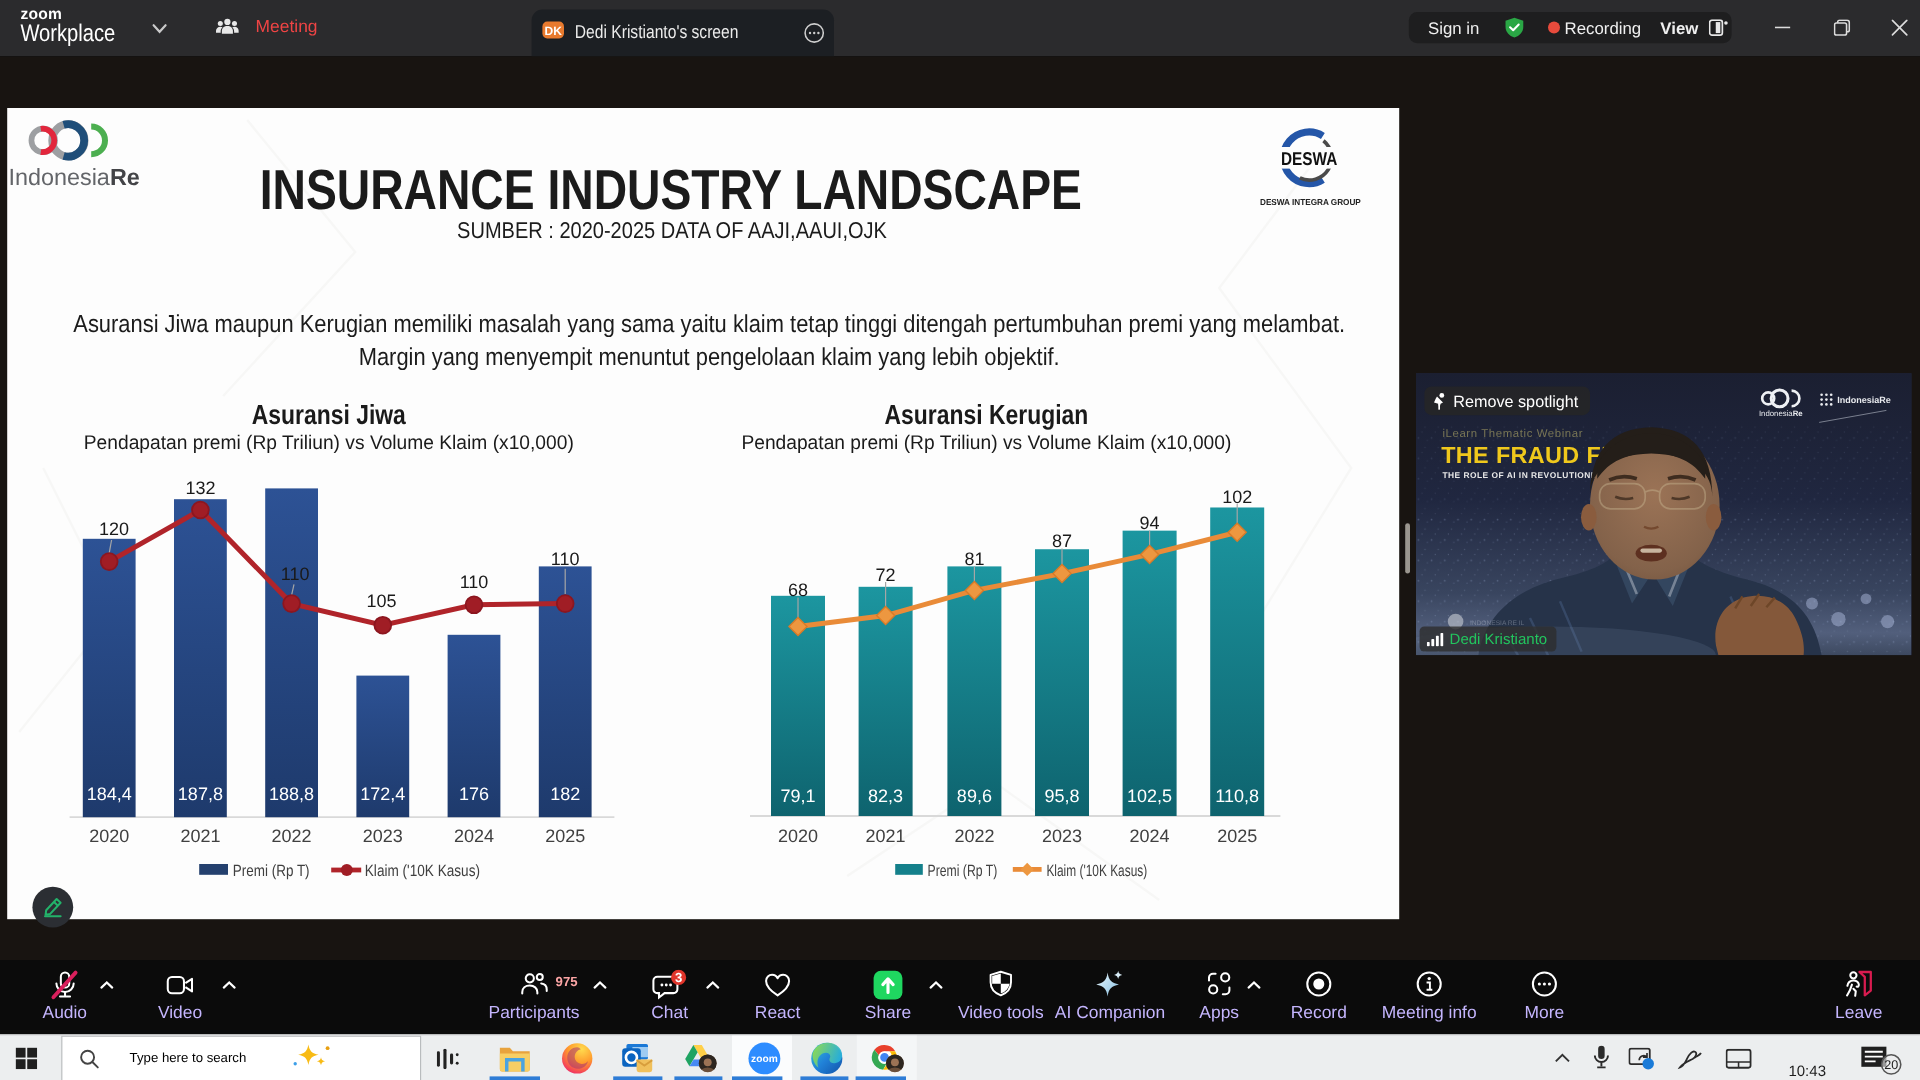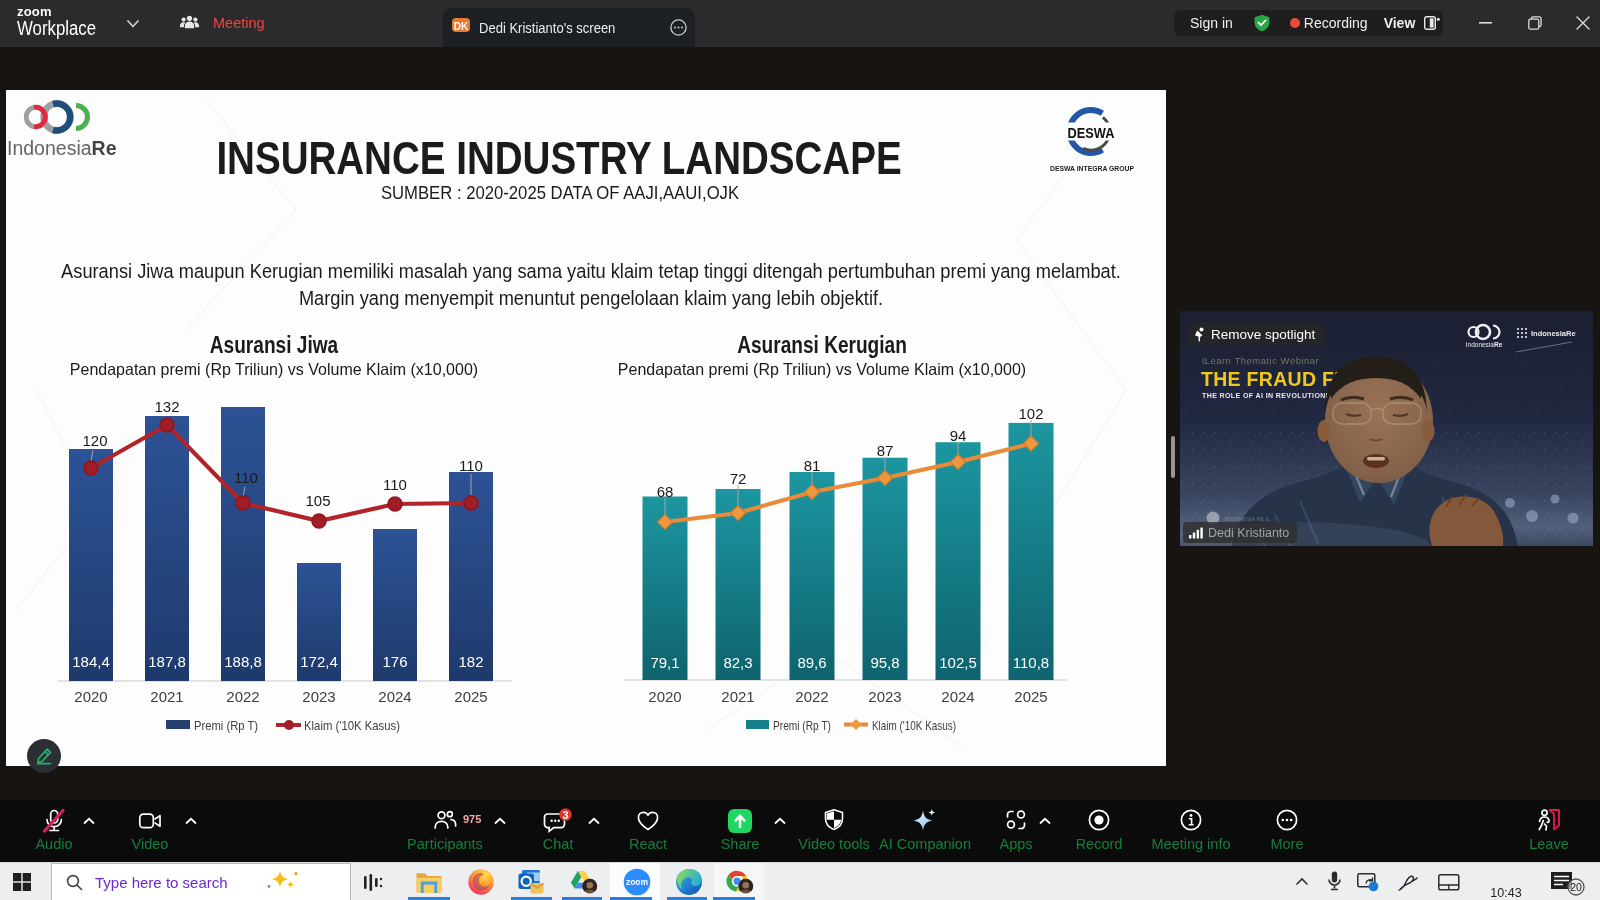--- a/index.html
+++ b/index.html
@@ -33,33 +33,33 @@
 .ch-title { position:absolute; text-align:center; font-weight:bold; font-size:23px; color:#1a1a1a; transform:scaleX(.83); transform-origin:50% 50%; }
 .ch-sub { position:absolute; text-align:center; font-size:16.5px; color:#1a1a1a; transform:scaleX(.97); transform-origin:50% 50%; }
 
 
 #pencil { position:absolute; left:27px; top:692px; width:34px; height:34px; border-radius:50%; background:#2b2e33; display:flex; align-items:center; justify-content:center; }
 
 
 #video { position:absolute; left:1180px; top:264px; width:413px; height:235px; background:#1e2438; overflow:hidden; }
 #vscroll { position:absolute; left:1171px; top:389px; width:4px; height:42px; background:#9a968f; border-radius:2px; }
 #rmspot { position:absolute; left:7px; top:11px; height:24px; background:rgba(38,38,38,.82); border-radius:6px; display:flex; align-items:center; padding:0 10px 0 6px; color:#fff; font-size:13.5px; gap:5px; }
-#nametag { position:absolute; left:3px; top:211px; height:21px; background:rgba(45,45,45,.8); border-radius:4px; display:flex; align-items:center; padding:0 8px 0 6px; color:#a3a3a3; font-size:12.5px; gap:5px; }
+#nametag { position:absolute; left:3px; top:211px; height:21px; background:rgba(45,45,45,.8); border-radius:4px; display:flex; align-items:center; padding:0 8px 0 6px; color:#22c55e; font-size:12.5px; gap:5px; }
 
 
 #toolbar { position:absolute; left:0; top:800px; width:1600px; height:62px; background:#0b0b0b; }
 .tb-item { position:absolute; top:0; width:0; height:62px; color:#fff; }
-.tb-lab { position:absolute; top:36px; left:0; transform:translateX(-50%); white-space:nowrap; font-size:14.5px; color:#15803d; }
+.tb-lab { position:absolute; top:36px; left:0; transform:translateX(-50%); white-space:nowrap; font-size:14.5px; color:#c4b5fd; }
 .tb-ic { position:absolute; top:8px; left:0; transform:translateX(-50%); }
 .tb-chev { position:absolute; top:17px; }
 
 
 #taskbar { position:absolute; left:0; top:862px; width:1600px; height:38px; background:#eceeef; border-top:1px solid #d8dadb; }
 #searchbox { position:absolute; left:51px; top:0; width:300px; height:38px; background:#fff; border:1px solid #b9bcbe; display:flex; align-items:center; }
-#searchbox .stxt { color:#6d28d9; font-size:15px; margin-left:12px; }
+#searchbox .stxt { color:#000000; font-size:11px; margin-left:25px; }
 .tk-ic { position:absolute; top:5px; width:28px; height:28px; }
 .tk-cell { position:absolute; top:0; width:50px; height:38px; }
 .tk-under { position:absolute; top:34px; height:4px; background:#2e7cd6; }
 #clock { position:absolute; left:1470px; top:2px; width:72px; text-align:center; font-size:12.5px; color:#1d1d1d; line-height:17px;margin-top:20px; }
 </style>
 </head>
 <body>
 <div id="root">
 
   <div id="titlebar">

